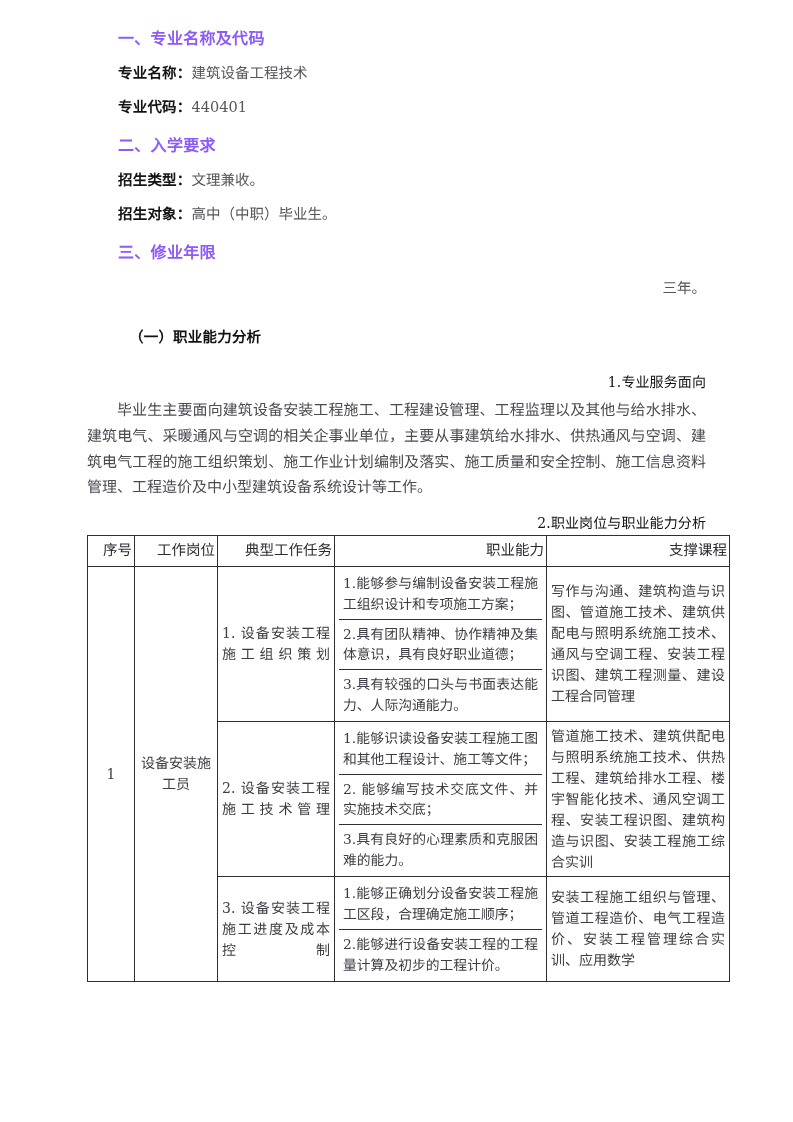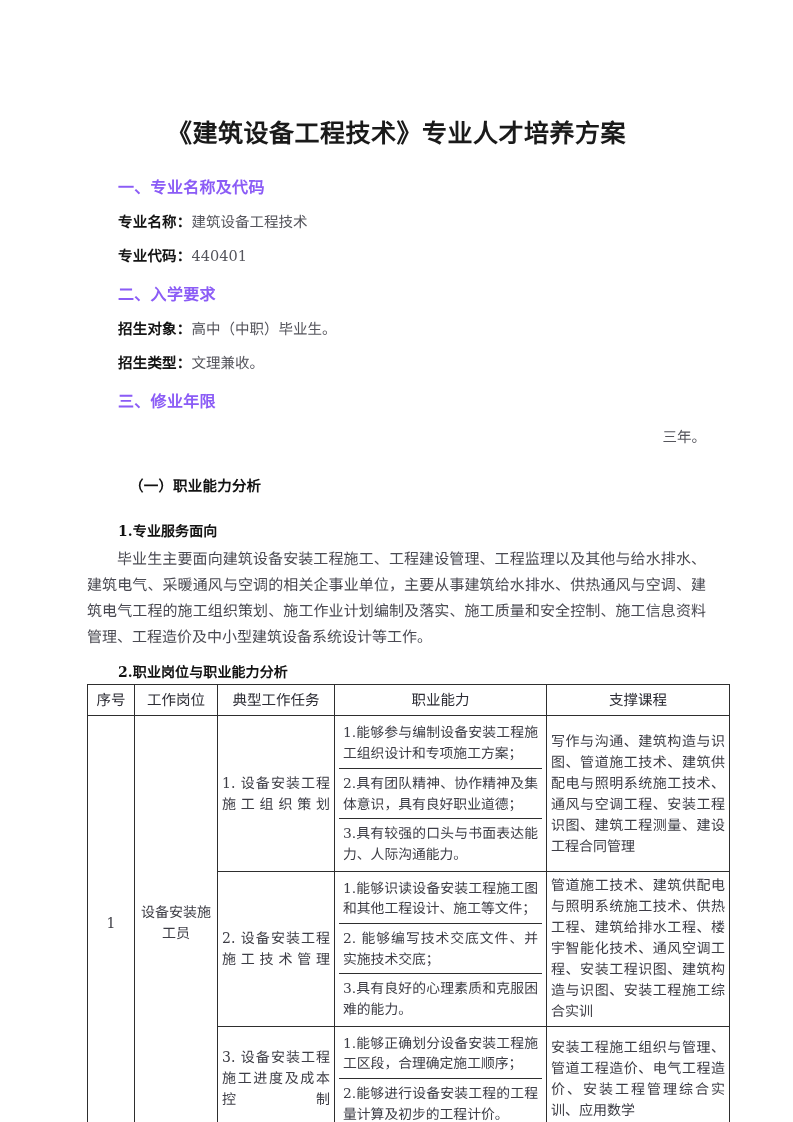--- a/index.html
+++ b/index.html
@@ -88,24 +88,25 @@
     font-weight: bold;
     color: #121212;
     line-height: 1.0;
     letter-spacing: 0.2px;
   }
   .sec-h3 {
     margin: 0;
     padding-left: 31px;
     padding-top: 19px;
     font-size: 14px;
-    font-weight: bold;
+    font-weight: normal;
     color: #121212;
     line-height: 1.0;
     letter-spacing: 0.1px;
+    text-align: right;
   }
   .sec-h3.tight { padding-top: 15px; }
 
   
   .body-para {
     margin: 0;
     padding-top: 9px;
     font-size: 15px;
     line-height: 1.72;
     color: #4a4a52;
@@ -127,21 +128,21 @@
   }
   table.cap-table td,
   table.cap-table th {
     border: 1px solid #2e2e2e;
     padding: 2px 4px;
     vertical-align: middle;
     font-weight: normal;
     line-height: 1.5;
   }
   table.cap-table thead th {
-    text-align: center;
+    text-align: right;
     font-size: 14.5px;
     padding: 4px 2px;
     color: #2b2b33;
     height: 22px;
   }
   .c-idx   { width: 42px;  text-align: center; }
   .c-post  { width: 78px;  text-align: center; }
   .c-task  { width: 112px; }
   .c-abil  { width: 207px; }
   .c-course{ width: 178px; }
@@ -189,40 +190,39 @@
   }
   table.abil-sub tr:last-child td { border-bottom: 0; }
 
   td.abil-host { padding: 0; vertical-align: top; }
 </style>
 </head>
 <body>
 
 <div class="page">
 
-  <h1 class="doc-title">《建筑设备工程技术》专业人才培养方案</h1>
 
   <h2 class="sec-h1 first">一、专业名称及代码</h2>
 
   <div class="kv-line">
     <span class="kv-label">专业名称：</span><span class="kv-value">建筑设备工程技术</span>
   </div>
 
   <div class="kv-line">
     <span class="kv-label">专业代码：</span><span class="kv-value">440401</span>
   </div>
 
   <h2 class="sec-h1">二、入学要求</h2>
 
   <div class="kv-line">
+    <span class="kv-label">招生类型：</span><span class="kv-value">文理兼收。</span>
+  </div>
+
+  <div class="kv-line">
     <span class="kv-label">招生对象：</span><span class="kv-value">高中（中职）毕业生。</span>
-  </div>
-
-  <div class="kv-line">
-    <span class="kv-label">招生类型：</span><span class="kv-value">文理兼收。</span>
   </div>
 
   <h2 class="sec-h1">三、修业年限</h2>
 
   <div class="plain-line">三年。</div>
 
 
   <h3 class="sec-h2">（一）职业能力分析</h3>
 
   <h4 class="sec-h3">1.专业服务面向</h4>

